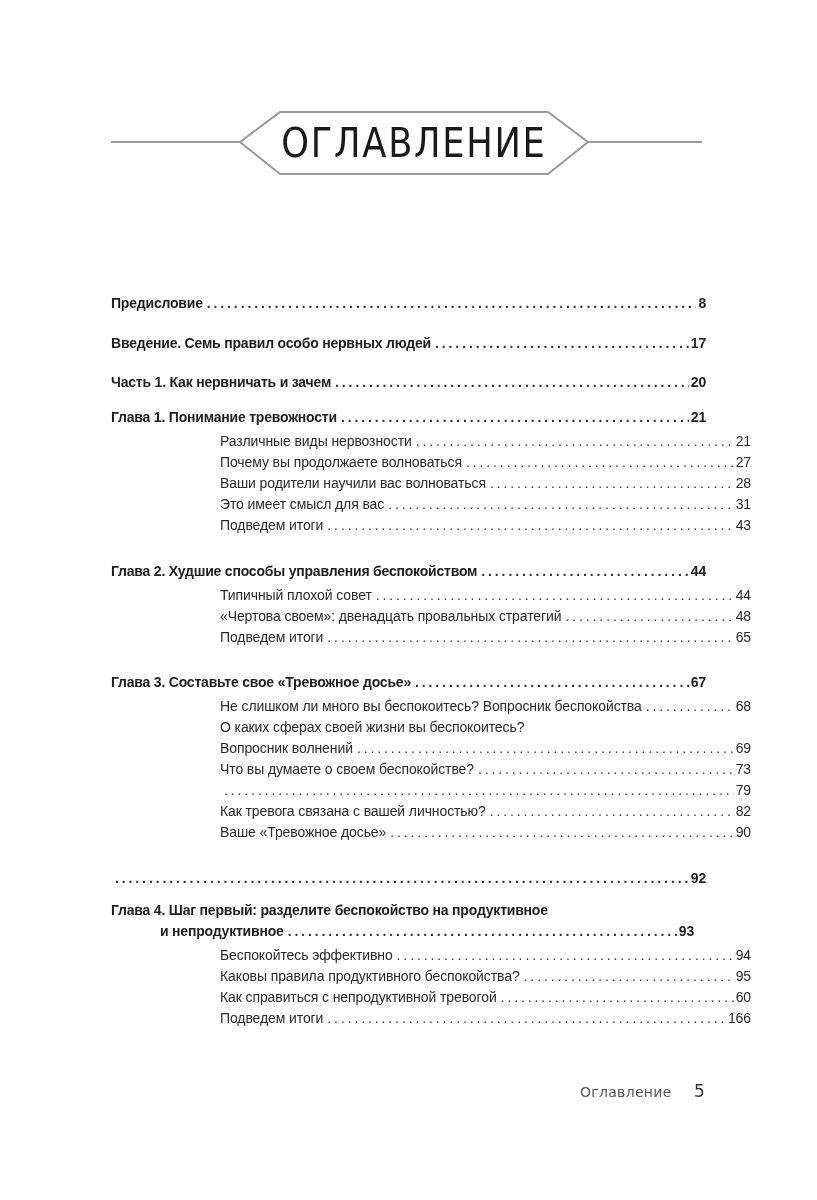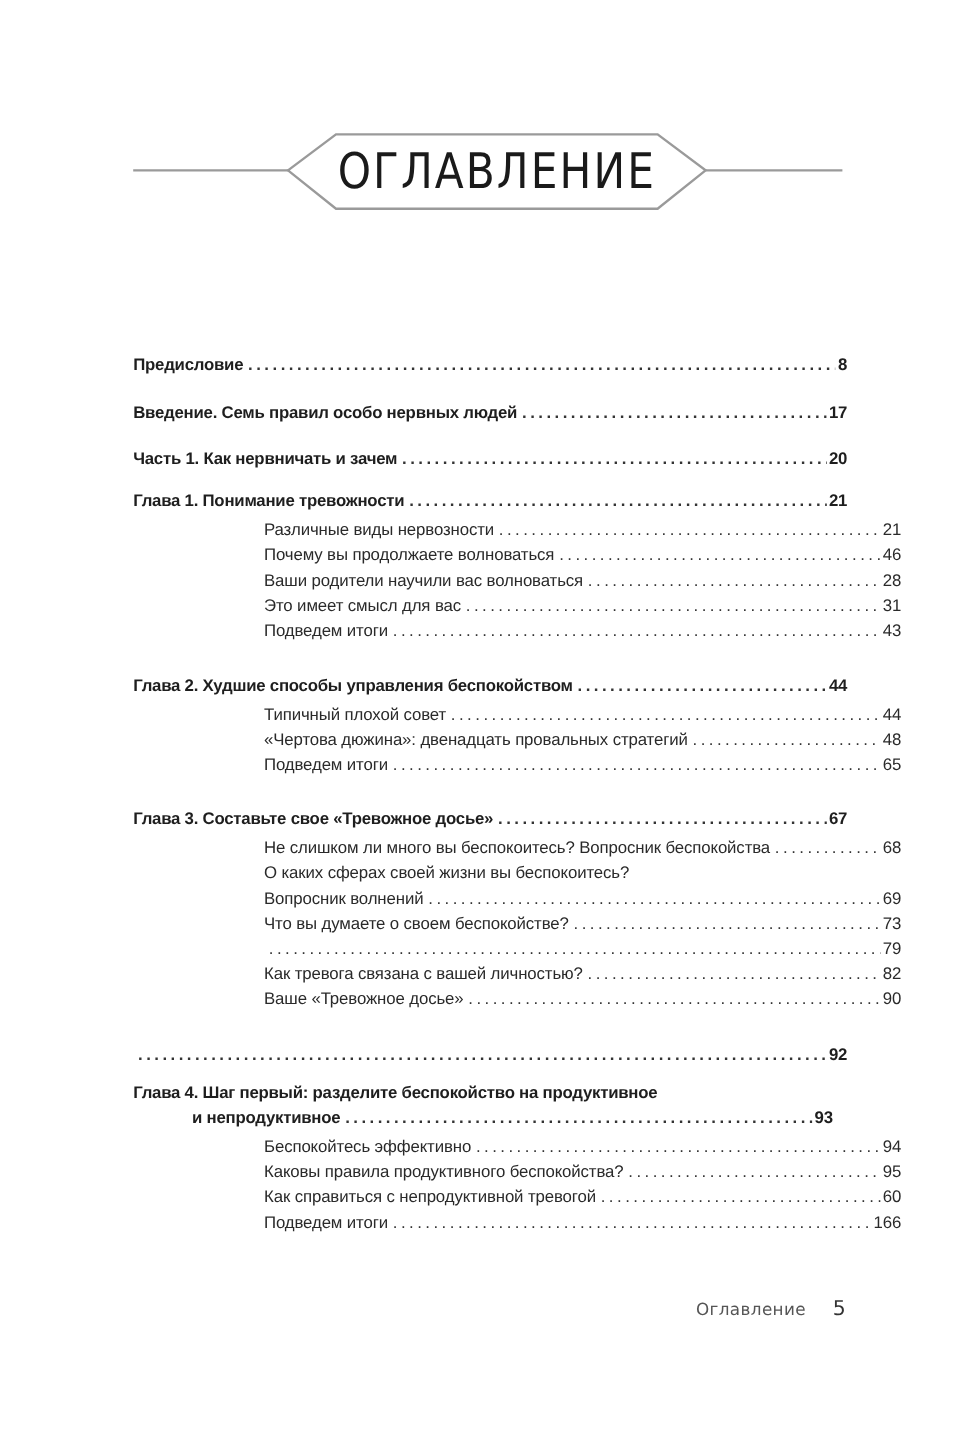--- a/index.html
+++ b/index.html
@@ -78,21 +78,21 @@
   </div>
 
   <div class="row sub" style="top:431px">
     <span class="label">Различные виды нервозности</span>
     <span class="dots"></span>
     <span class="page">21</span>
   </div>
   <div class="row sub" style="top:452px">
     <span class="label">Почему вы продолжаете волноваться</span>
     <span class="dots"></span>
-    <span class="page">46</span>
+    <span class="page">27</span>
   </div>
   <div class="row sub" style="top:473px">
     <span class="label">Ваши родители научили вас волноваться</span>
     <span class="dots"></span>
     <span class="page">28</span>
   </div>
   <div class="row sub" style="top:494px">
     <span class="label">Это имеет смысл для вас</span>
     <span class="dots"></span>
     <span class="page">31</span>
@@ -107,21 +107,21 @@
     <span class="label">Глава 2. Худшие способы управления беспокойством</span>
     <span class="dots"></span>
     <span class="page">44</span>
   </div>
   <div class="row sub" style="top:585px">
     <span class="label">Типичный плохой совет</span>
     <span class="dots"></span>
     <span class="page">44</span>
   </div>
   <div class="row sub" style="top:606px">
-    <span class="label">«Чертова дюжина»: двенадцать провальных стратегий</span>
+    <span class="label">«Чертова своем»: двенадцать провальных стратегий</span>
     <span class="dots"></span>
     <span class="page">48</span>
   </div>
   <div class="row sub" style="top:627px">
     <span class="label">Подведем итоги</span>
     <span class="dots"></span>
     <span class="page">65</span>
   </div>
 
   <div class="row bold" style="top:672px">

